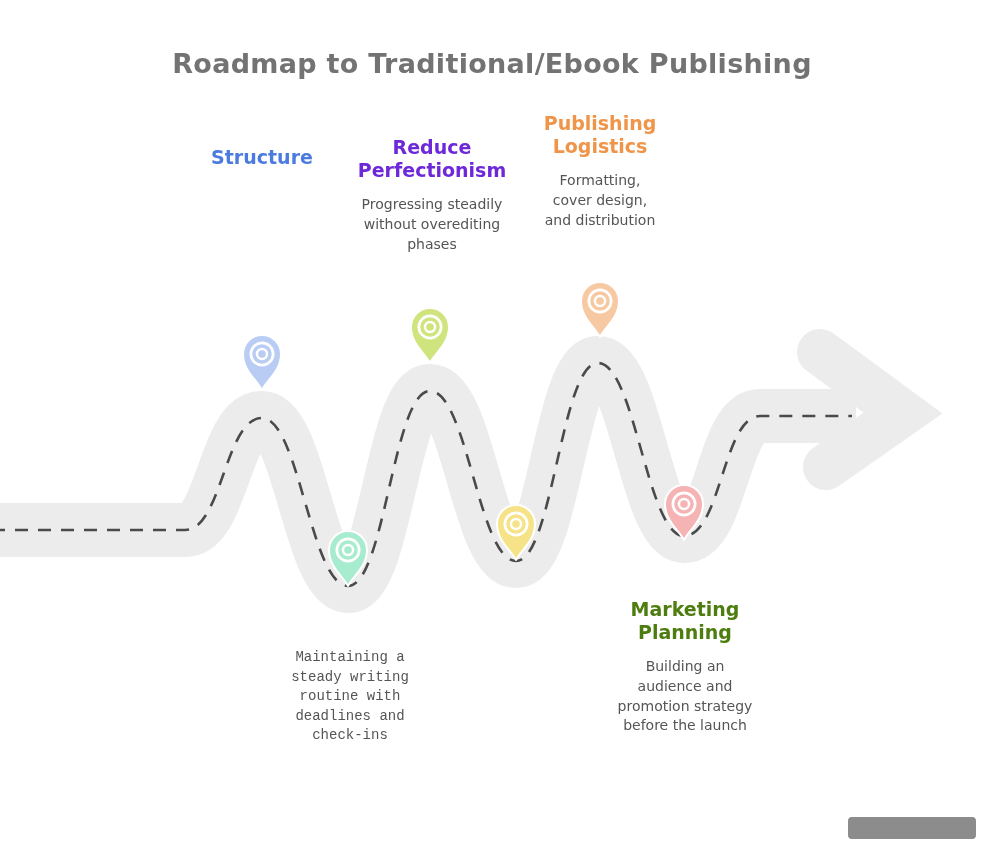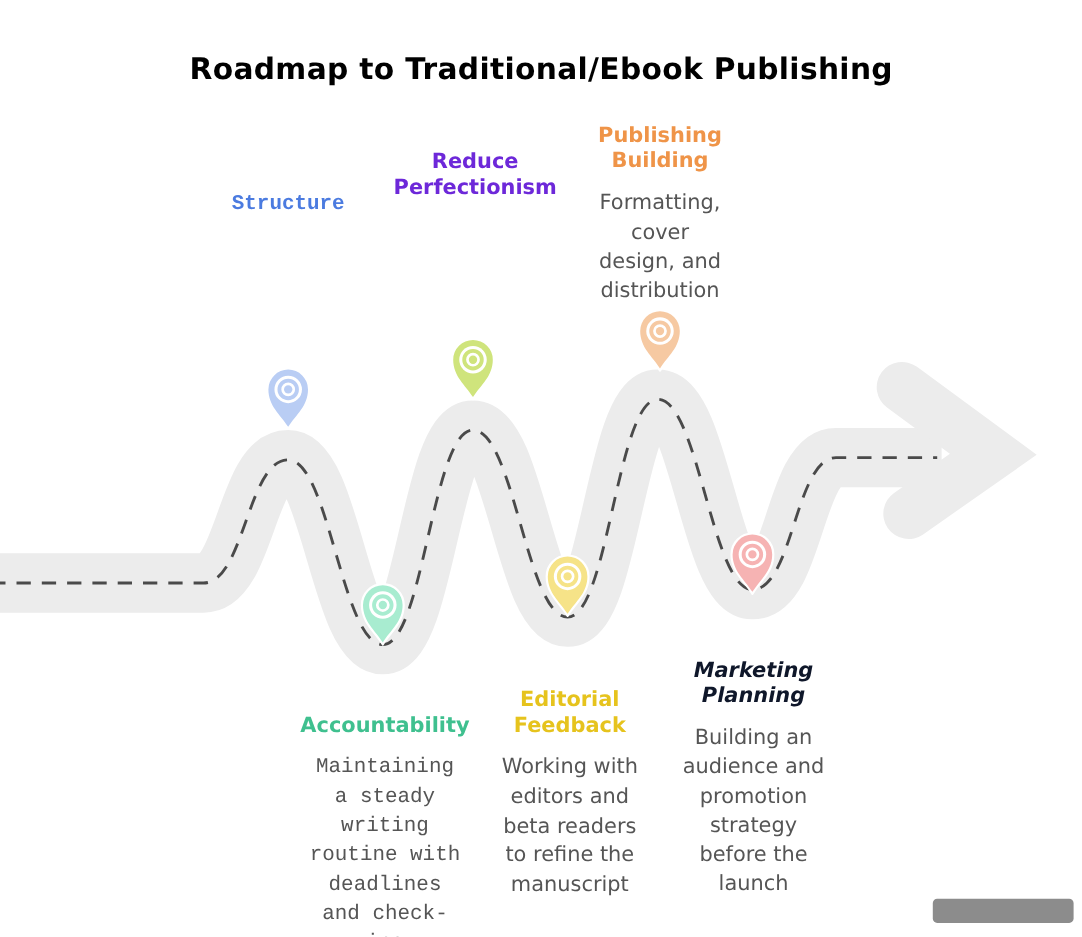--- a/index.html
+++ b/index.html
@@ -8,31 +8,31 @@
     font-family:"DejaVu Sans","Liberation Sans",sans-serif;
   }
   .title{
     position:absolute;left:0;top:48px;width:100%;text-align:center;margin:0;
     font-size:27px;font-weight:bold;letter-spacing:.3px;
   }
   .road-svg{position:absolute;left:0;top:0;}
   .pin{position:absolute;width:46px;height:60px;}
   .milestone{position:absolute;text-align:center;}
   .milestone h2{margin:0 auto 13px auto;font-size:19px;font-weight:bold;line-height:1.22;}
-  .milestone p{margin:0 auto;font-size:19px;line-height:1.4;color:#555555;}
+  .milestone p{margin:0 auto;font-size:14px;line-height:1.4;color:#555555;}
   .hw130{max-width:132px;}
   .watermark{position:absolute;left:848px;top:817px;width:128px;height:22px;
     background:#8c8c8c;border-radius:4px;}
 </style>
 </head>
 <body>
 
 <div class="canvas">
 
-  <h1 class="title" style="color: #000000;">Roadmap to Traditional/Ebook Publishing</h1>
+  <h1 class="title" style="color: #737373;">Roadmap to Traditional/Ebook Publishing</h1>
 
   <svg class="road-svg" width="984" height="852" viewBox="0 0 984 852">
     <path d="M -8 530 L 185 530 C 222 530 225 418 262 418 C 299 418 311 586 348 586 C 385 586 393 391 430 391 C 467 391 479 561 516 561 C 553 561 561 363 598 363 C 635 363 647 536 684 536 C 721 536 723 416 760 416 L 856 416" fill="none" stroke="#ececec" stroke-width="54" stroke-linecap="butt" style="stroke: rgb(236, 236, 236);"></path>
     <path d="M 820 352 L 903 413 L 826 467" fill="none" stroke="#ececec" stroke-width="46" stroke-linecap="round" stroke-linejoin="miter" stroke-miterlimit="6" style="stroke: rgb(236, 236, 236);"></path>
     <path d="M -8 530 L 185 530 C 222 530 225 418 262 418 C 299 418 311 586 348 586 C 385 586 393 391 430 391 C 467 391 479 561 516 561 C 553 561 561 363 598 363 C 635 363 647 536 684 536 C 721 536 723 416 760 416 L 852 416" fill="none" stroke="#4a4a4a" stroke-width="2.6" stroke-dasharray="13 10" style="stroke: rgb(74, 74, 74);"></path>
   </svg>
 
   <div class="pin" style="left: 239px; top: 331px; color: rgb(185, 205, 244);">
     <svg width="46" height="60" viewBox="0 0 46 60">
       <path d="M23 57 C16 46 5 38 5 23 A18 18 0 1 1 41 23 C41 38 30 46 23 57 Z" fill="currentColor" stroke="#ffffff" stroke-width="4" paint-order="stroke"></path>
@@ -75,43 +75,39 @@
   </div>
   <div class="pin" style="left: 661px; top: 481px; color: rgb(246, 179, 179);">
     <svg width="46" height="60" viewBox="0 0 46 60">
       <path d="M23 57 C16 46 5 38 5 23 A18 18 0 1 1 41 23 C41 38 30 46 23 57 Z" fill="currentColor" stroke="#ffffff" stroke-width="4" paint-order="stroke"></path>
       <circle cx="23" cy="23" r="12.5" fill="#ffffff"></circle>
       <circle cx="23" cy="23" r="8" fill="none" stroke="currentColor" stroke-width="3.5"></circle>
       <circle cx="23" cy="23" r="3.8" fill="currentColor"></circle>
     </svg>
   </div>
 
-  <div class="milestone" style="left:187px;top:174px;width:150px;font-family:Liberation Mono, monospace;">
+  <div class="milestone" style="left:187px;top:146px;width:150px;">
     <h2 style="color: rgb(75, 123, 224);">Structure</h2>
   </div>
 
   <div class="milestone" style="left:347px;top:136px;width:170px;">
     <h2 style="color: #6d28d9;">Reduce Perfectionism</h2>
+    <p style="width:146px;">Progressing steadily without overediting phases</p>
   </div>
 
   <div class="milestone" style="left:525px;top:112px;width:150px;">
-    <h2 style="color: rgb(239, 148, 72);">Publishing Building</h2>
+    <h2 style="color: rgb(239, 148, 72);">Publishing Logistics</h2>
     <p style="width:112px;">Formatting, cover design, and distribution</p>
   </div>
 
   <div class="milestone" style="left:265px;top:648px;width:170px;">
-    <h2 style="color: rgb(63, 192, 143);">Accountability</h2>
     <p style="width:140px;font-family:Liberation Mono, monospace;">Maintaining a steady writing routine with deadlines and check-ins</p>
   </div>
 
-  <div class="milestone" style="left:443px;top:625px;width:150px;">
-    <h2 class="hw130" style="color: rgb(230, 195, 29);">Editorial Feedback</h2>
-    <p style="width:138px;">Working with editors and beta readers to refine the manuscript</p>
-  </div>
 
   <div class="milestone" style="left:605px;top:598px;width:160px;">
-    <h2 class="hw130" style="color: #0f172a; font-style: italic;">Marketing Planning</h2>
+    <h2 class="hw130" style="color: #4d7c0f;">Marketing Planning</h2>
     <p style="width:144px;">Building an audience and promotion strategy before the launch</p>
   </div>
 
   <div class="watermark" style="background-color: rgb(140, 140, 140);"></div>
 
 </div>
 
 </body></html>

